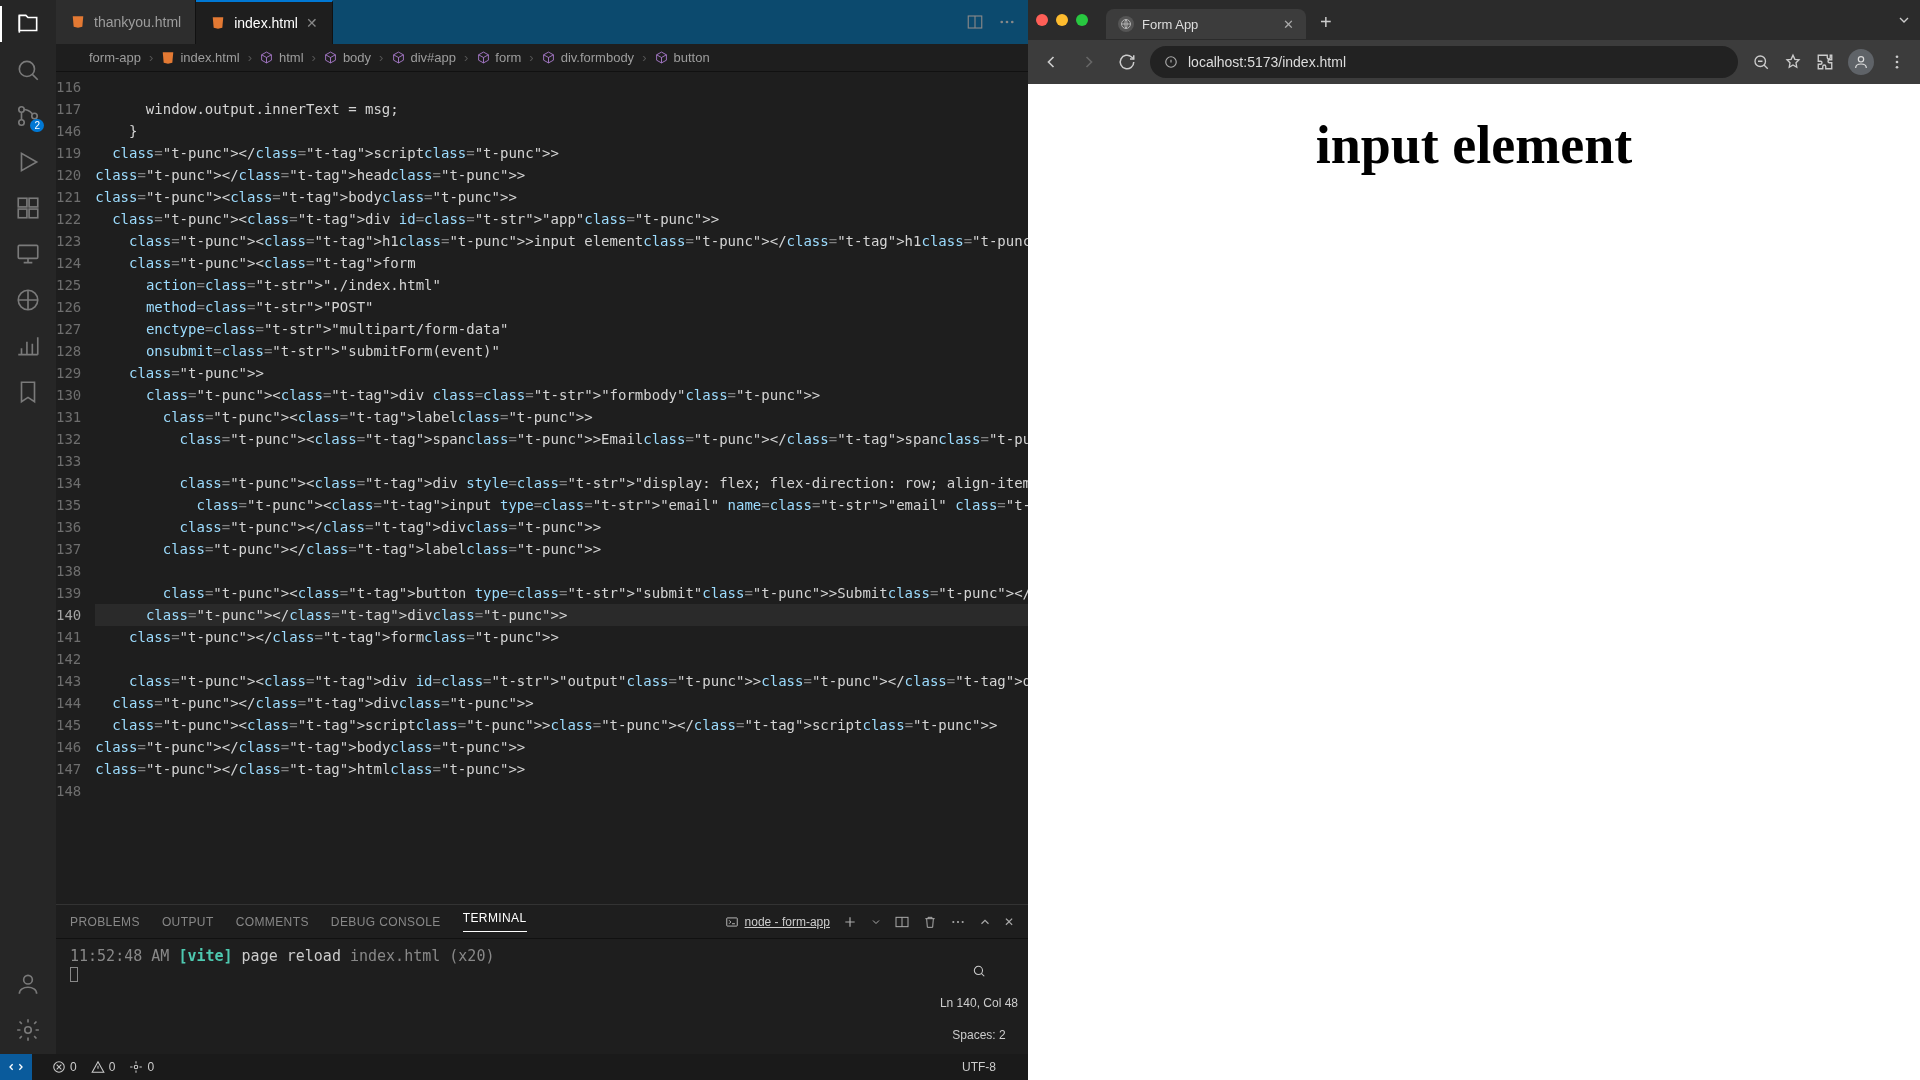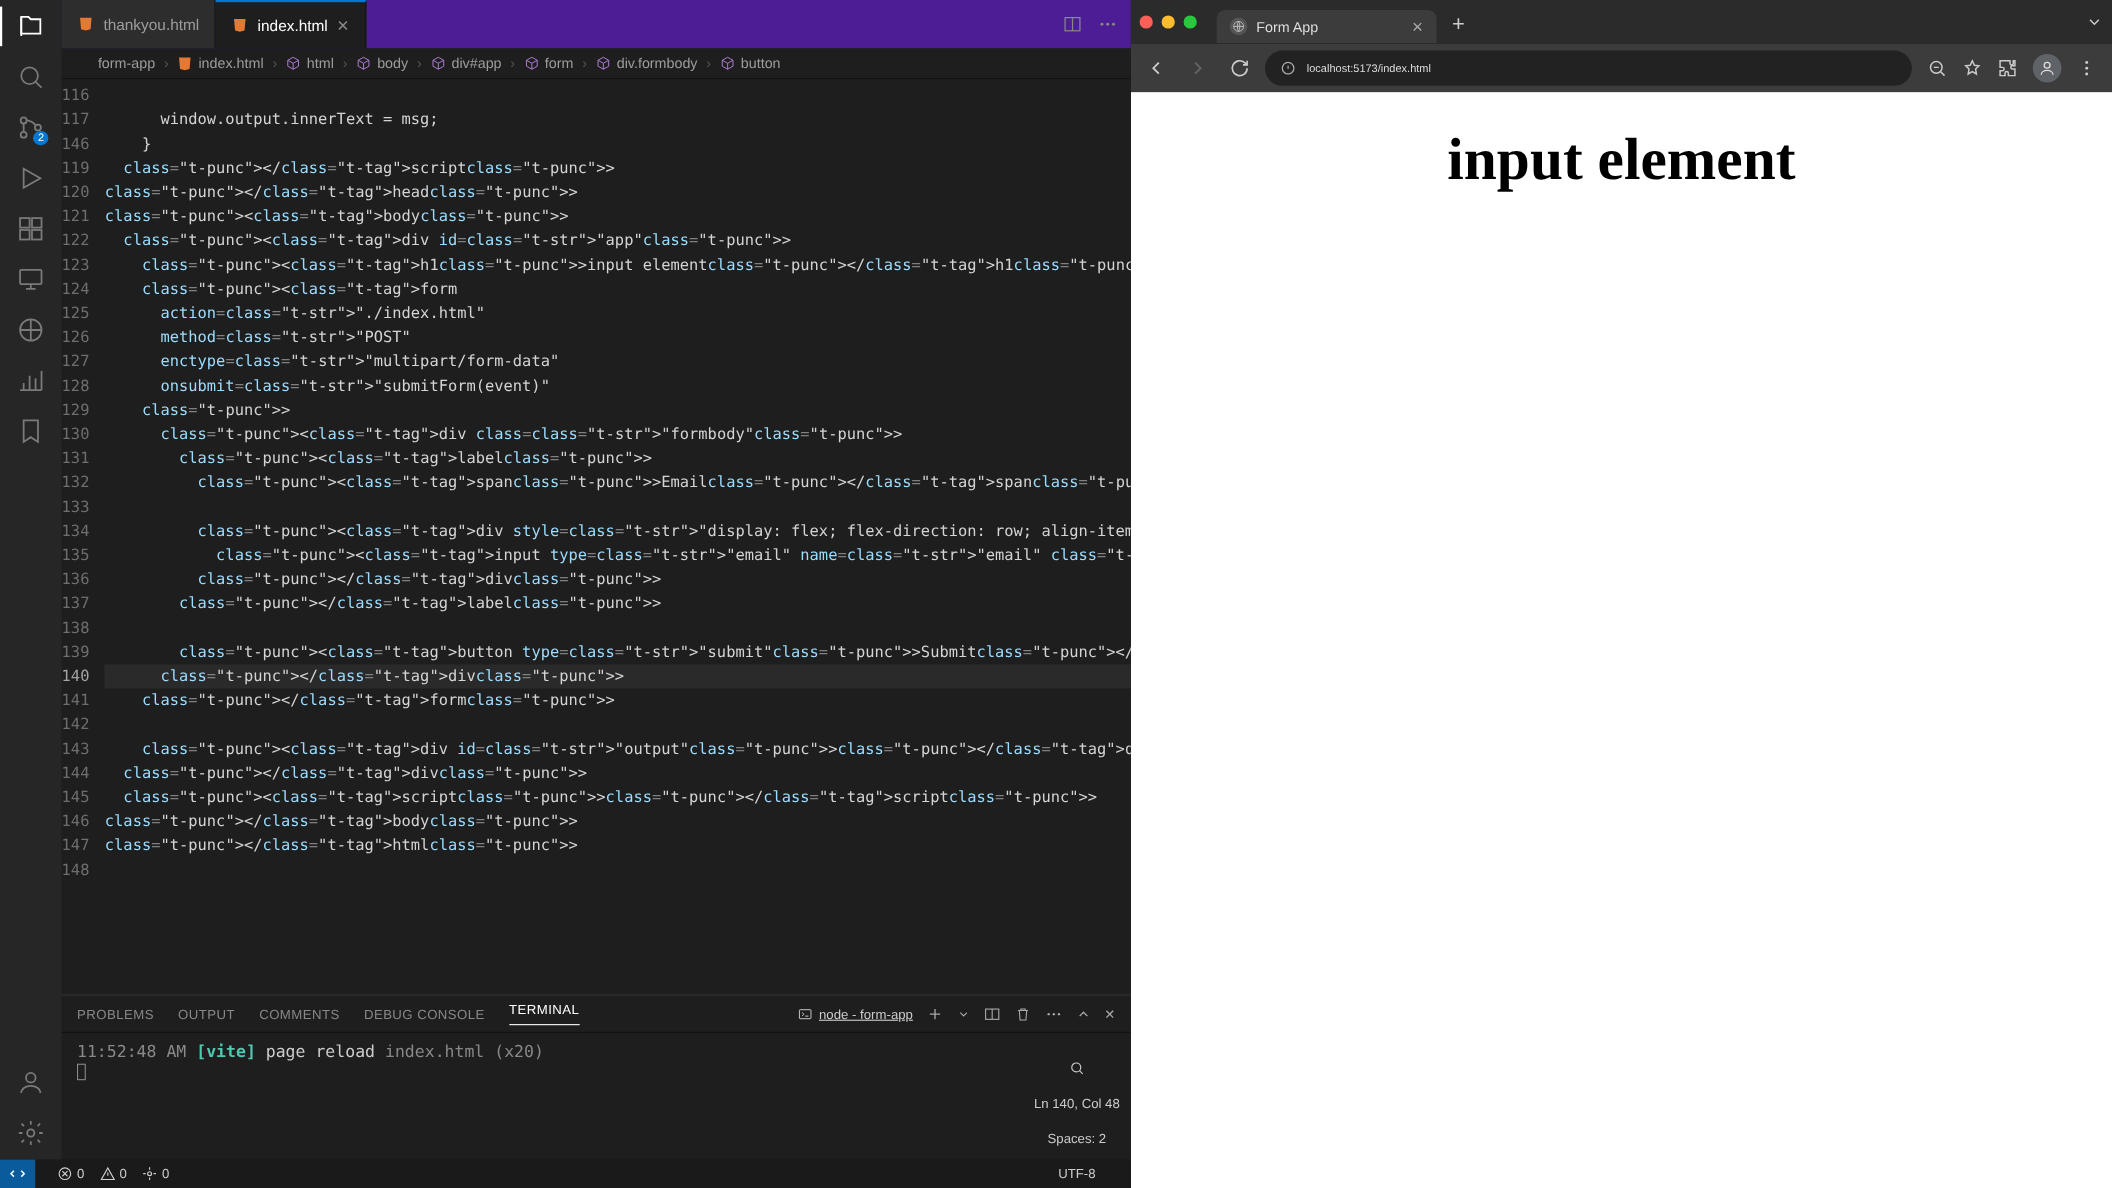--- a/index.html
+++ b/index.html
@@ -14,21 +14,21 @@
 
   .vscode-main { flex: 1; display: flex; min-height: 0; }
   .activitybar { width: 56px; background: #262626; display: flex; flex-direction: column; align-items: center; padding-top: 10px; gap: 18px; position: relative; }
   .activitybar .ab-icon { width: 28px; height: 28px; color: #7a7a7a; display:flex; align-items:center; justify-content:center; position: relative; }
   .activitybar .ab-icon.active { color: #fff; }
   .activitybar .ab-icon.active::before { content:""; position:absolute; left:-14px; top:-4px; width:2px; height:36px; background:#fff; }
   .ab-badge { position:absolute; bottom:-2px; right:-2px; background:#0078d4; color:#fff; font-size:10px; border-radius:8px; padding:0 4px; line-height:13px;}
   .activitybar .ab-bottom { margin-top: auto; margin-bottom: 10px; display:flex; flex-direction:column; gap:18px; align-items:center;}
 
   .editor-area { flex: 1; display: flex; flex-direction: column; min-width: 0; }
-  .tabs { height: 44px; background: #4c1d95; display: flex; align-items: stretch; }
+  .tabs { height: 44px; background: #0c4a6e; display: flex; align-items: stretch; }
   .tab { display: flex; align-items: center; gap: 8px; padding: 0 14px; font-size: 14px; color: #9d9d9d; border-right: 1px solid #111; background: #2d2d2d; }
   .tab.active { background: #1e1e1e; color: #fff; border-top: 2px solid #0078d4; }
   .tab .file-ico { width:16px; height:16px; display:inline-flex; align-items:center; justify-content:center; color:#e37933; }
   .tab .close { color:#888; font-size:14px; }
   .tabs-right { margin-left:auto; display:flex; align-items:center; gap:14px; padding-right:12px; color:#888; }
 
   .breadcrumbs { height: 28px; background:#1e1e1e; display:flex; align-items:center; font-size:13px; color:#9d9d9d; padding-left:14px; gap:4px; border-bottom:1px solid #111;}
   .breadcrumbs .bc-sep { color:#555; padding:0 4px; font-size:13px;}
   .breadcrumbs .bc-item { display:flex; align-items:center; gap:5px;}
   .bc-ico { width:14px; height:14px; display:inline-flex; align-items:center; justify-content:center; }
@@ -68,21 +68,21 @@
   .br-traffic span { width:12px; height:12px; border-radius:50%;}
   .br-traffic .r{background:#ff5f57;} .br-traffic .y{background:#febc2e;} .br-traffic .g{background:#28c840;}
   .br-tab { background:#3c3c3c; color:#ddd; height:30px; border-radius:8px 8px 0 0; display:flex; align-items:center; padding:0 12px; font-size:13px; gap:8px; min-width:200px; margin-top:8px;}
   .br-tab .favicon { width:16px; height:16px; border-radius:50%; background:#555; display:flex; align-items:center; justify-content:center; font-size:10px; color:#aaa;}
   .br-tab .close { margin-left:auto; color:#aaa;}
   .br-newtab { color:#ccc; font-size:20px; padding:0 6px; margin-top:4px;}
   .br-ctrls-right { margin-left:auto; color:#ccc; display:flex; align-items:center;}
   .br-toolbar { height:44px; background:#3c3c3c; display:flex; align-items:center; padding:0 8px; gap:8px;}
   .br-nav-btn { width:30px; height:30px; display:flex; align-items:center; justify-content:center; color:#ccc; }
   .br-nav-btn.disabled { color:#666;}
-  .br-url { flex:1; background:#222; border-radius:20px; height:32px; display:flex; align-items:center; padding:0 14px; color:#ddd; font-size:10px; gap:10px;}
+  .br-url { flex:1; background:#222; border-radius:20px; height:32px; display:flex; align-items:center; padding:0 14px; color:#ddd; font-size:14px; gap:10px;}
   .br-url .lock { color:#aaa;}
   .br-actions { display:flex; align-items:center; gap:14px; color:#ccc; padding:0 6px;}
   .br-avatar { width:26px; height:26px; border-radius:50%; background:#5f6368; display:flex; align-items:center; justify-content:center;}
 
   .page { flex:1; background:#fff; color:#000; padding:30px 0 0 0; overflow:auto;}
   .page h1 { text-align:center; font-size:54px; font-weight:800; font-family: "Times New Roman", serif; margin-bottom:28px;}
   .formbox { width:540px; margin:0 auto; background:#5a84aa; border:3px solid #1e3a56; padding:14px 12px;}
   .formrow { display:flex; align-items:center; justify-content:space-between;}
   .formrow .lbl { color:#fff; font-size:26px; font-family:"Times New Roman", serif;}
   .formrow input { width:230px; height:30px; background:#f7c6d7; border:2px solid #c04670; border-radius:3px; font-size:18px; padding:2px 6px; font-family:"Times New Roman", serif; outline:2px solid #1a4b8c;}

